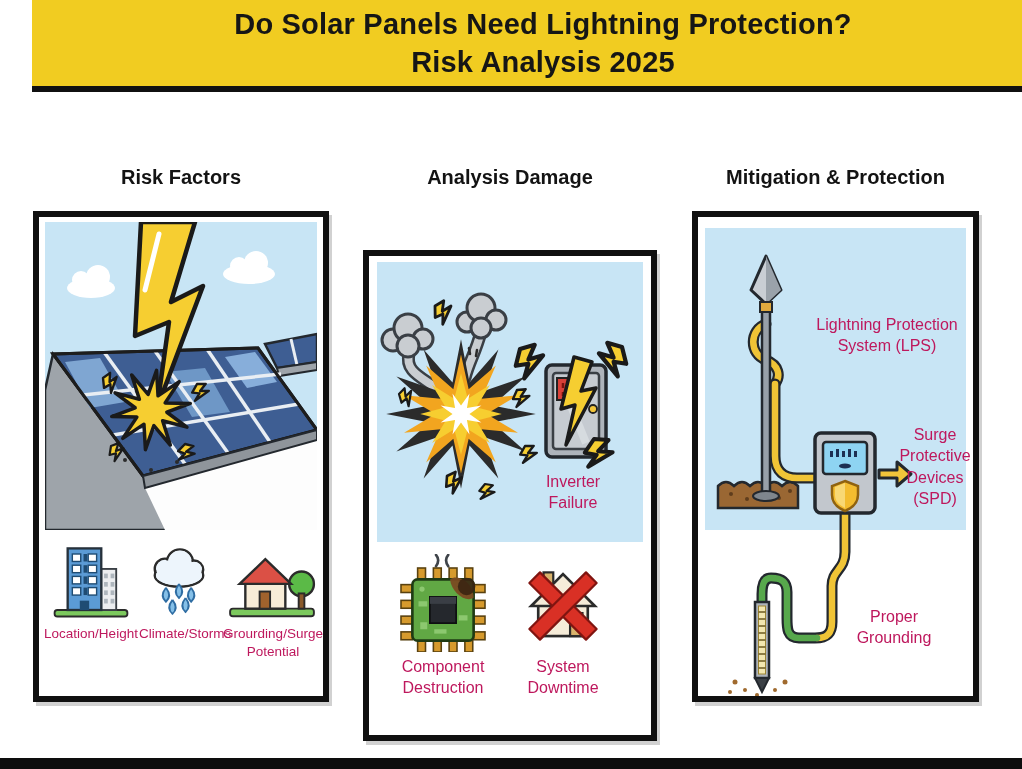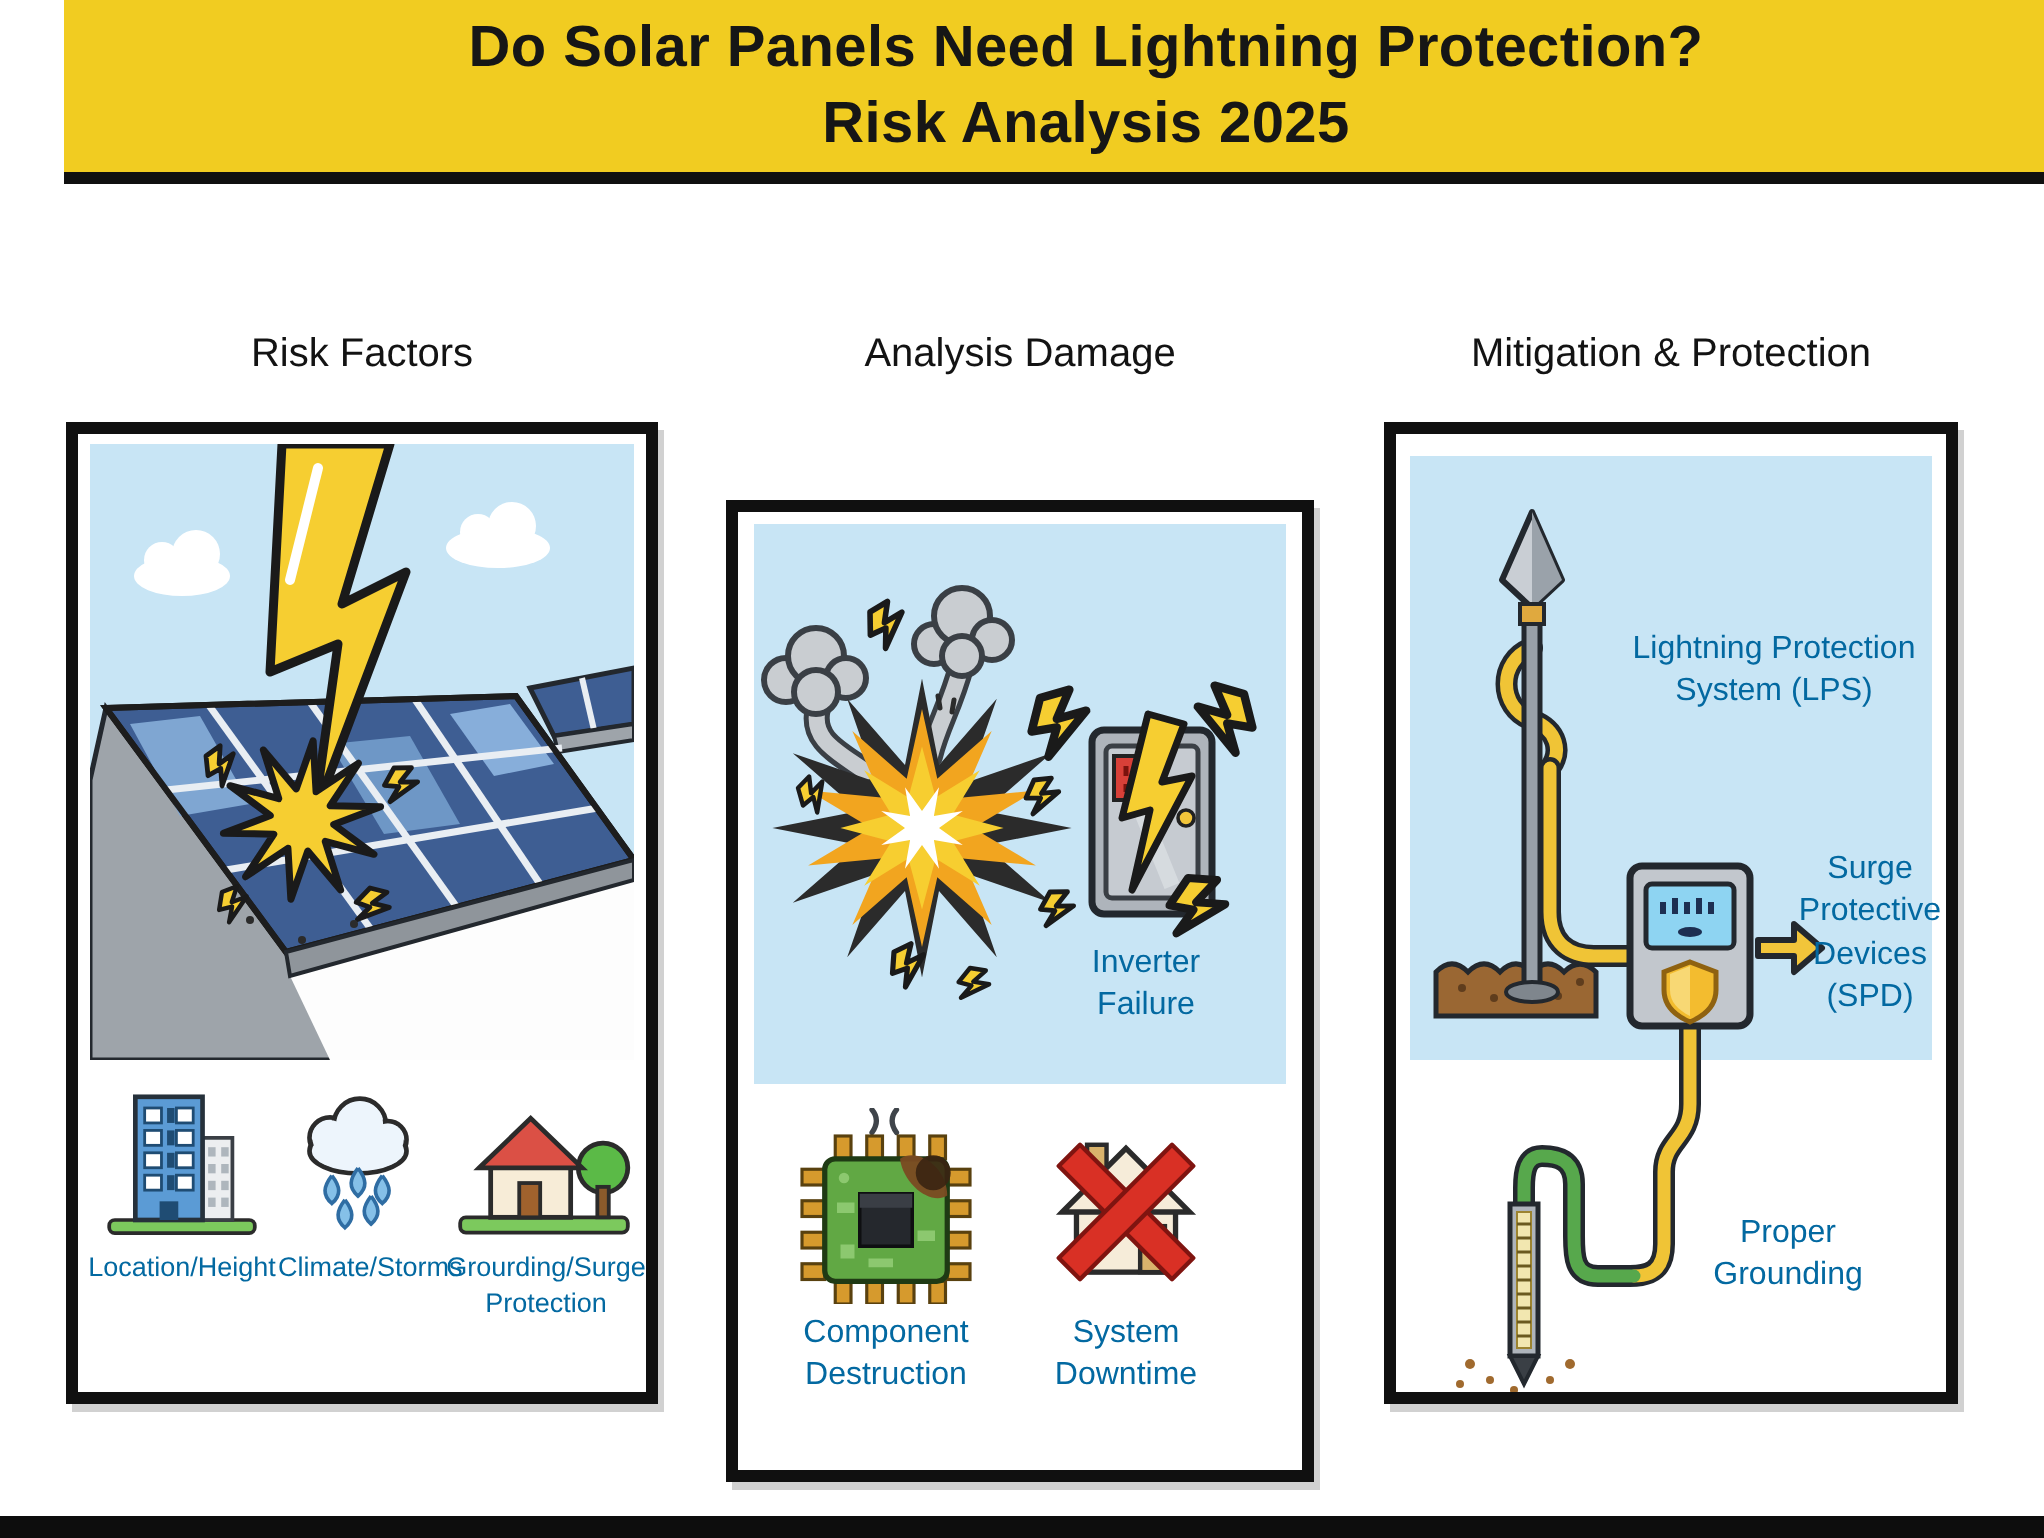--- a/index.html
+++ b/index.html
@@ -5,40 +5,40 @@
   * { margin:0; padding:0; box-sizing:border-box; }
   body { background:#ffffff; font-family:"Liberation Sans", sans-serif; }
   #stage { position:relative; width:1022px; height:769px; background:#ffffff; overflow:hidden; }
 
   .header { position:absolute; left:0; top:0; width:1022px; height:92px;
             background:#F1CC21; border-bottom:6px solid #101010;
             display:flex; flex-direction:column; align-items:center; justify-content:center;margin-left:32px; }
   .header .l1, .header .l2 { font-size:29px; font-weight:700; color:#161616; line-height:38px; letter-spacing:.2px; }
 
   .colhead { position:absolute; top:166px; height:30px; text-align:center;
-             font-size:20px; font-weight:400; color:#131313; }
+             font-size:20px; font-weight:700; color:#131313; }
   .colhead.c1 { left:33px; width:296px; }
   .colhead.c2 { left:363px; width:294px; }
   .colhead.c3 { left:692px; width:287px; }
 
   .panel { position:absolute; top:211px; height:491px; background:#ffffff;
            border:6px solid #101010; box-shadow:3px 4px 0 rgba(0,0,0,0.18); }
   .panel.p1 { left:33px;  width:296px; }
   .panel.p2 { left:363px; width:294px;margin-top:39px; }
   .panel.p3 { left:692px; width:287px; }
 
   .scene { position:absolute; display:block; }
   .p1 .scene { left:6px; top:5px; }
   .p2 .scene { left:8px; top:6px; }
   .p3 .scene-top { position:absolute; left:7px; top:11px; }
   .p3 .scene-bottom { position:absolute; left:7px; top:313px; }
 
   .iconbox { position:absolute; display:flex; align-items:flex-end; justify-content:center; }
 
-  .lab { position:absolute; text-align:center; color:#0369a1; }
+  .lab { position:absolute; text-align:center; color:#be185d; }
   .lab-sm { font-size:13.5px; line-height:1.32; }
   .lab-md { font-size:16px; line-height:1.34; }
 
   .footer-bar { position:absolute; left:0; top:758px; width:1022px; height:11px; background:#0d0d0d; }
 </style>
 </head>
 <body>
 
 <div id="stage">
 
@@ -173,21 +173,21 @@
         <circle cx="79" cy="44" r="13" fill="#5BBA47" stroke="#2b2b2b" stroke-width="2.5"></circle>
         <rect x="76" y="54" width="6" height="16" fill="#8A5A2B" stroke="#2b2b2b" stroke-width="2"></rect>
         <rect x="20" y="42" width="42" height="28" fill="#F7ECD7" stroke="#2b2b2b" stroke-width="2.5"></rect>
         <polygon points="14,44 41,18 68,44" fill="#DB5045" stroke="#2b2b2b" stroke-width="2.5"></polygon>
         <rect x="35" y="52" width="11" height="18" fill="#A0622D" stroke="#2b2b2b" stroke-width="2"></rect>
       </svg>
     </div>
 
     <div class="lab lab-sm" style="left:2px; top:408px; width:100px;">Location/Height</div>
     <div class="lab lab-sm" style="left:100px; top:408px; width:88px;">Climate/Storms</div>
-    <div class="lab lab-sm" style="left:184px; top:408px; width:100px;">Grourding/Surge Protection</div>
+    <div class="lab lab-sm" style="left:184px; top:408px; width:100px;">Grourding/Surge Potential</div>
   </div>
 
   <div class="panel p2">
 
     <svg class="scene" width="266" height="280" viewBox="0 0 266 280">
       <rect x="0" y="0" width="266" height="280" fill="#C8E5F5"></rect>
 
       <g>
         <path d="M32,92 C28,108 42,114 56,124" fill="none" stroke="#3a3f45" stroke-width="13" stroke-linecap="round"></path>
         <path d="M32,92 C28,108 42,114 56,124" fill="none" stroke="#C9CDD1" stroke-width="8" stroke-linecap="round"></path>

